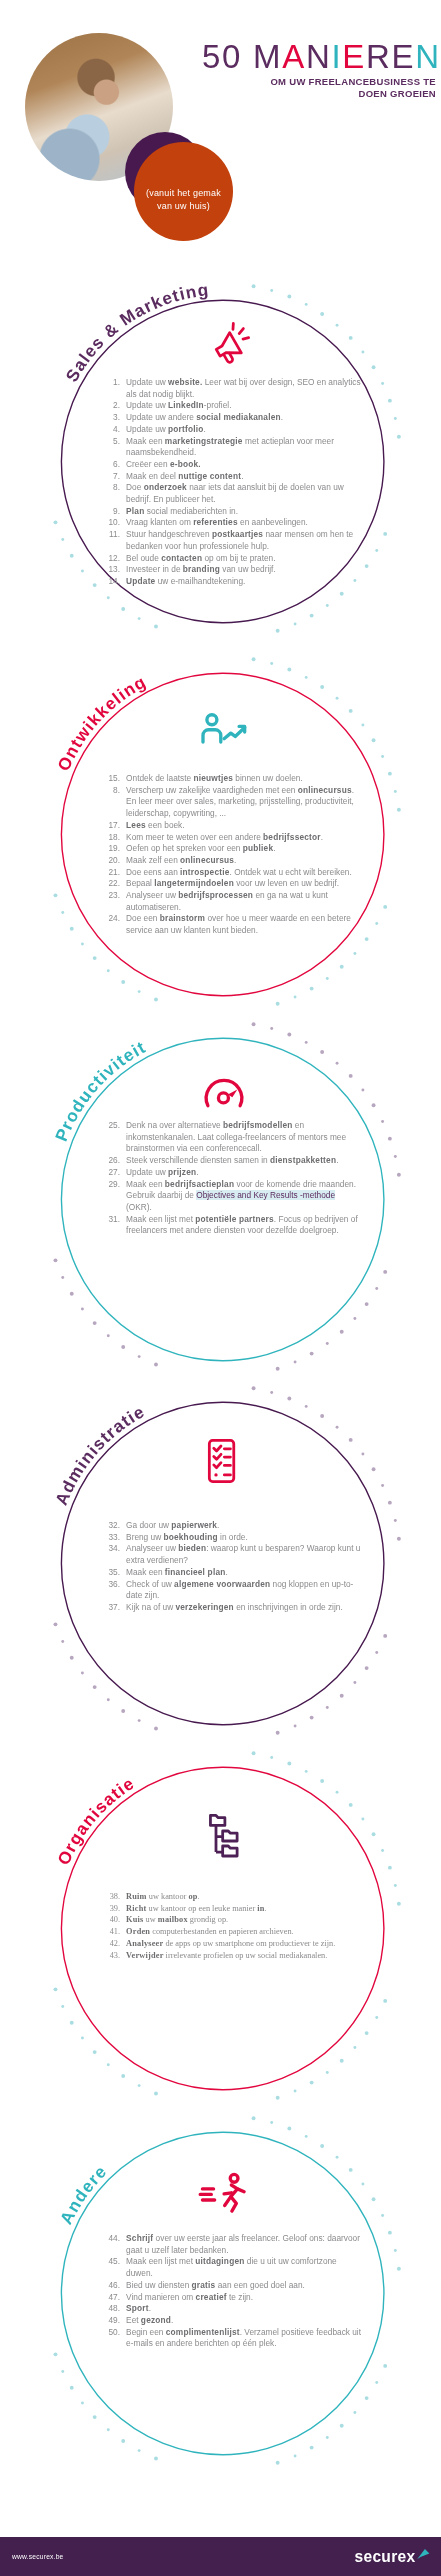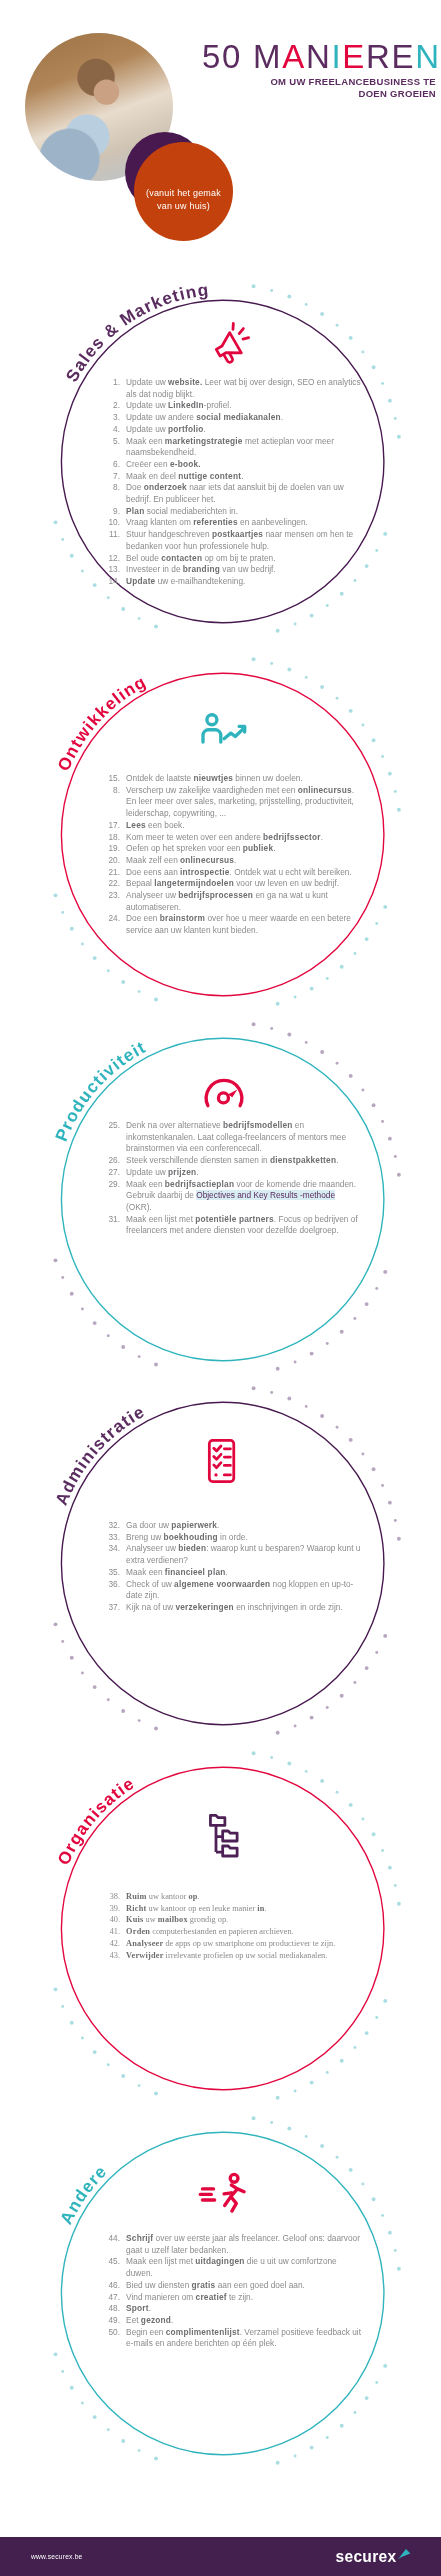--- a/index.html
+++ b/index.html
@@ -31,21 +31,21 @@
   ol.items{position:absolute;left:102px;width:260px;margin:0;padding:0;list-style:none;
     font-size:8.3px;line-height:11.7px;color:#8b8b8e;}
   ol.items li{display:flex;}
   ol.items .num{flex:0 0 18px;text-align:right;margin-right:6.1px;}
   ol.items .txt{flex:1;}
   .b{font-weight:bold;color:#6e6e71;letter-spacing:0.2px;}
   .lk{color:#5b2c5f;background:#d8edf2;}
 
   
   .footer{position:absolute;left:0;top:2537px;width:442px;height:39px;background:#43204e;
-    display:flex;align-items:center;justify-content:space-between;padding:0 31px;box-sizing:border-box;}
+    display:flex;align-items:center;justify-content:space-between;padding:0 12px;box-sizing:border-box;}
   .footer .url{color:#fff;font-size:6.7px;letter-spacing:0.2px;}
   .logo{display:flex;align-items:baseline;}
   .logo .word{color:#fff;font-size:15.6px;font-weight:bold;letter-spacing:0.3px;}
 </style>
 </head>
 <body>
 
 <div id="canvas">
 
   <div class="photo-circle"></div>

